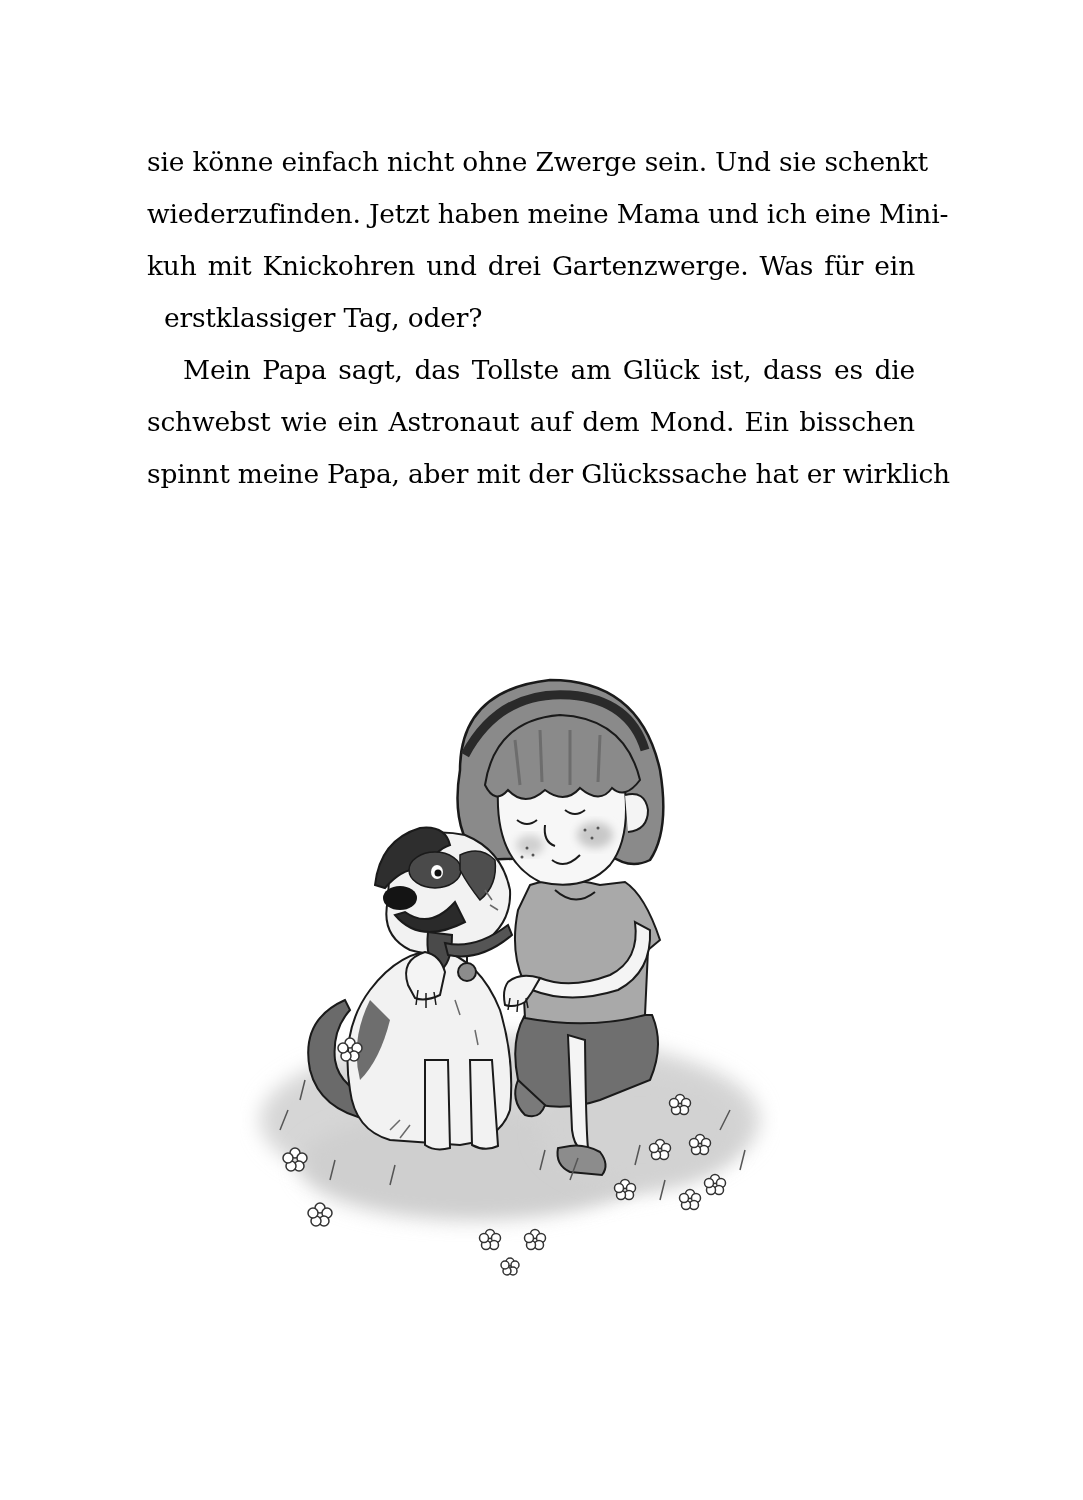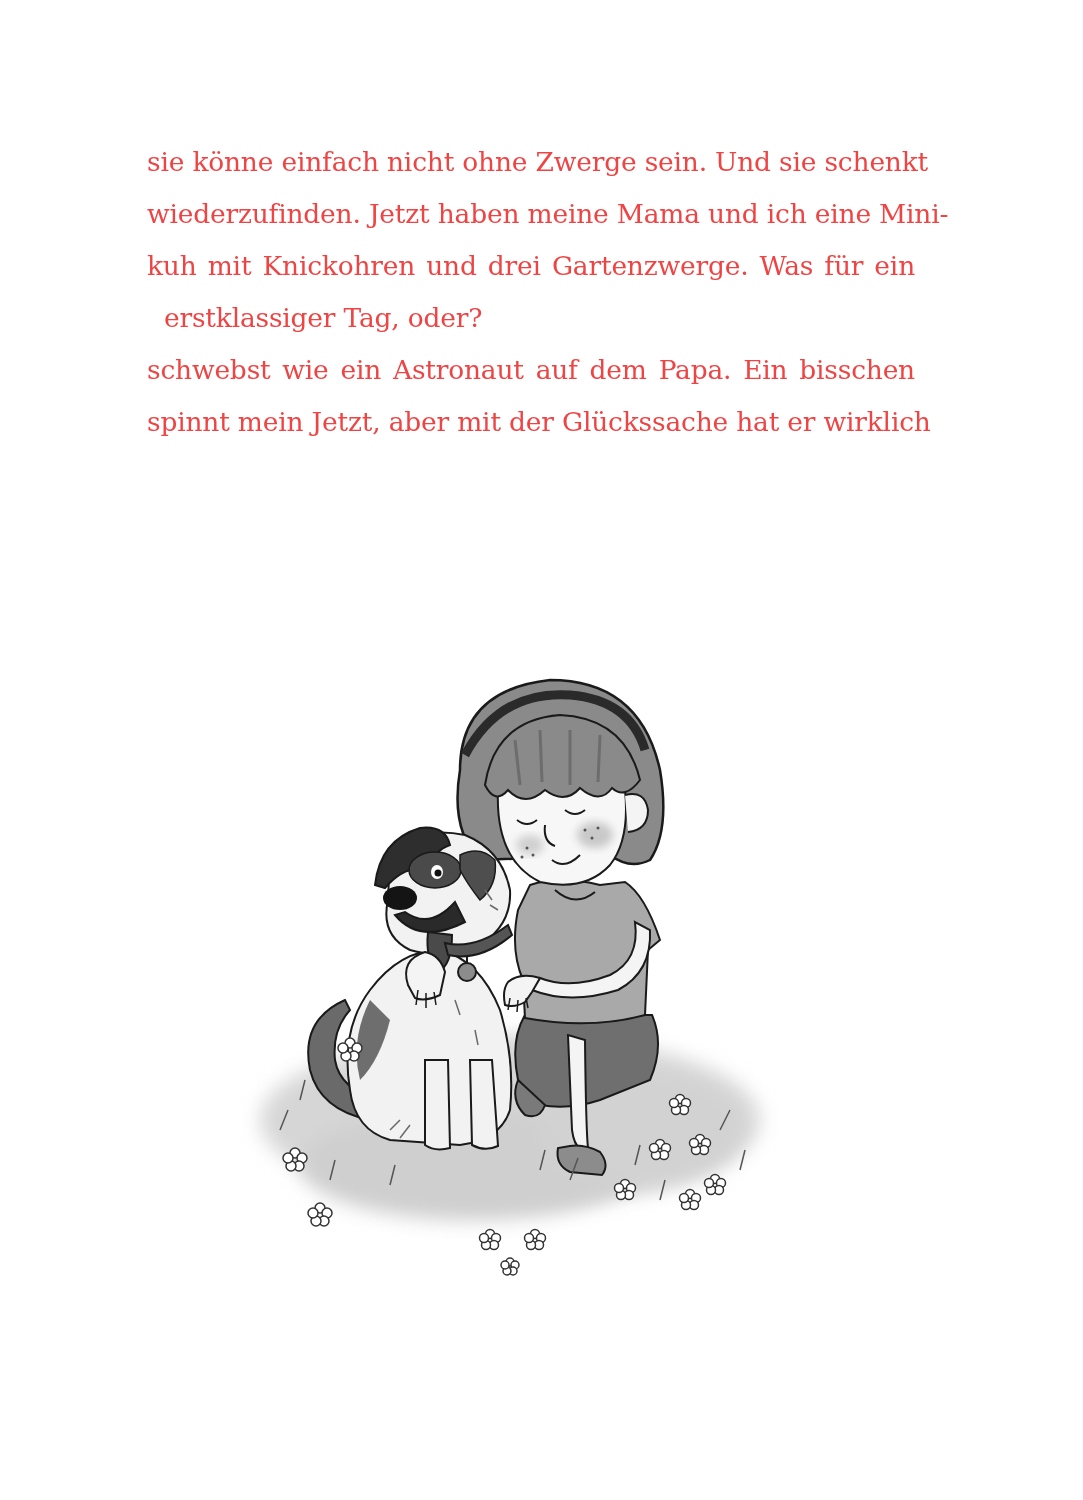--- a/index.html
+++ b/index.html
@@ -21,21 +21,21 @@
       background: #ffffff;
     }
     .text-block {
       position: absolute;
       left: 147px;
       top: 136px;
       width: 768px;
       font-family: "DejaVu Serif", "Liberation Serif", serif;
       font-size: 26.5px;
       line-height: 52px;
-      color: #ef4444;
+      color: #000000;
       text-align: justify;
       letter-spacing: -0.2px;
     }
     .para {
       margin: 0;
       padding: 0;
     }
     .line {
       display: block;
       text-align: justify;
@@ -65,22 +65,23 @@
 
 <div class="page">
   <div class="text-block">
     <p class="para">
       <span class="line">sie könne einfach nicht ohne Zwerge sein. Und sie schenkt</span>
       <span class="line">wiederzufinden. Jetzt haben meine Mama und ich eine Mini-</span>
       <span class="line">kuh mit Knickohren und drei Gartenzwerge. Was für ein</span>
       <span class="line last">erstklassiger Tag, oder?</span>
     </p>
     <p class="para">
-      <span class="line">schwebst wie ein Astronaut auf dem Papa. Ein bisschen</span>
-      <span class="line">spinnt mein Jetzt, aber mit der Glückssache hat er wirklich</span>
+      <span class="line" style="padding-left:36px; box-sizing:border-box;">Mein Papa sagt, das Tollste am Glück ist, dass es die</span>
+      <span class="line">schwebst wie ein Astronaut auf dem Mond. Ein bisschen</span>
+      <span class="line">spinnt meine Papa, aber mit der Glückssache hat er wirklich</span>
     </p>
   </div>
 
   <div class="illustration">
     <svg viewBox="0 0 540 620" xmlns="http://www.w3.org/2000/svg">
       <defs>
         <filter id="soft" x="-20%" y="-20%" width="140%" height="140%">
           <feGaussianBlur stdDeviation="10"></feGaussianBlur>
         </filter>
         <filter id="softer" x="-20%" y="-20%" width="140%" height="140%">

